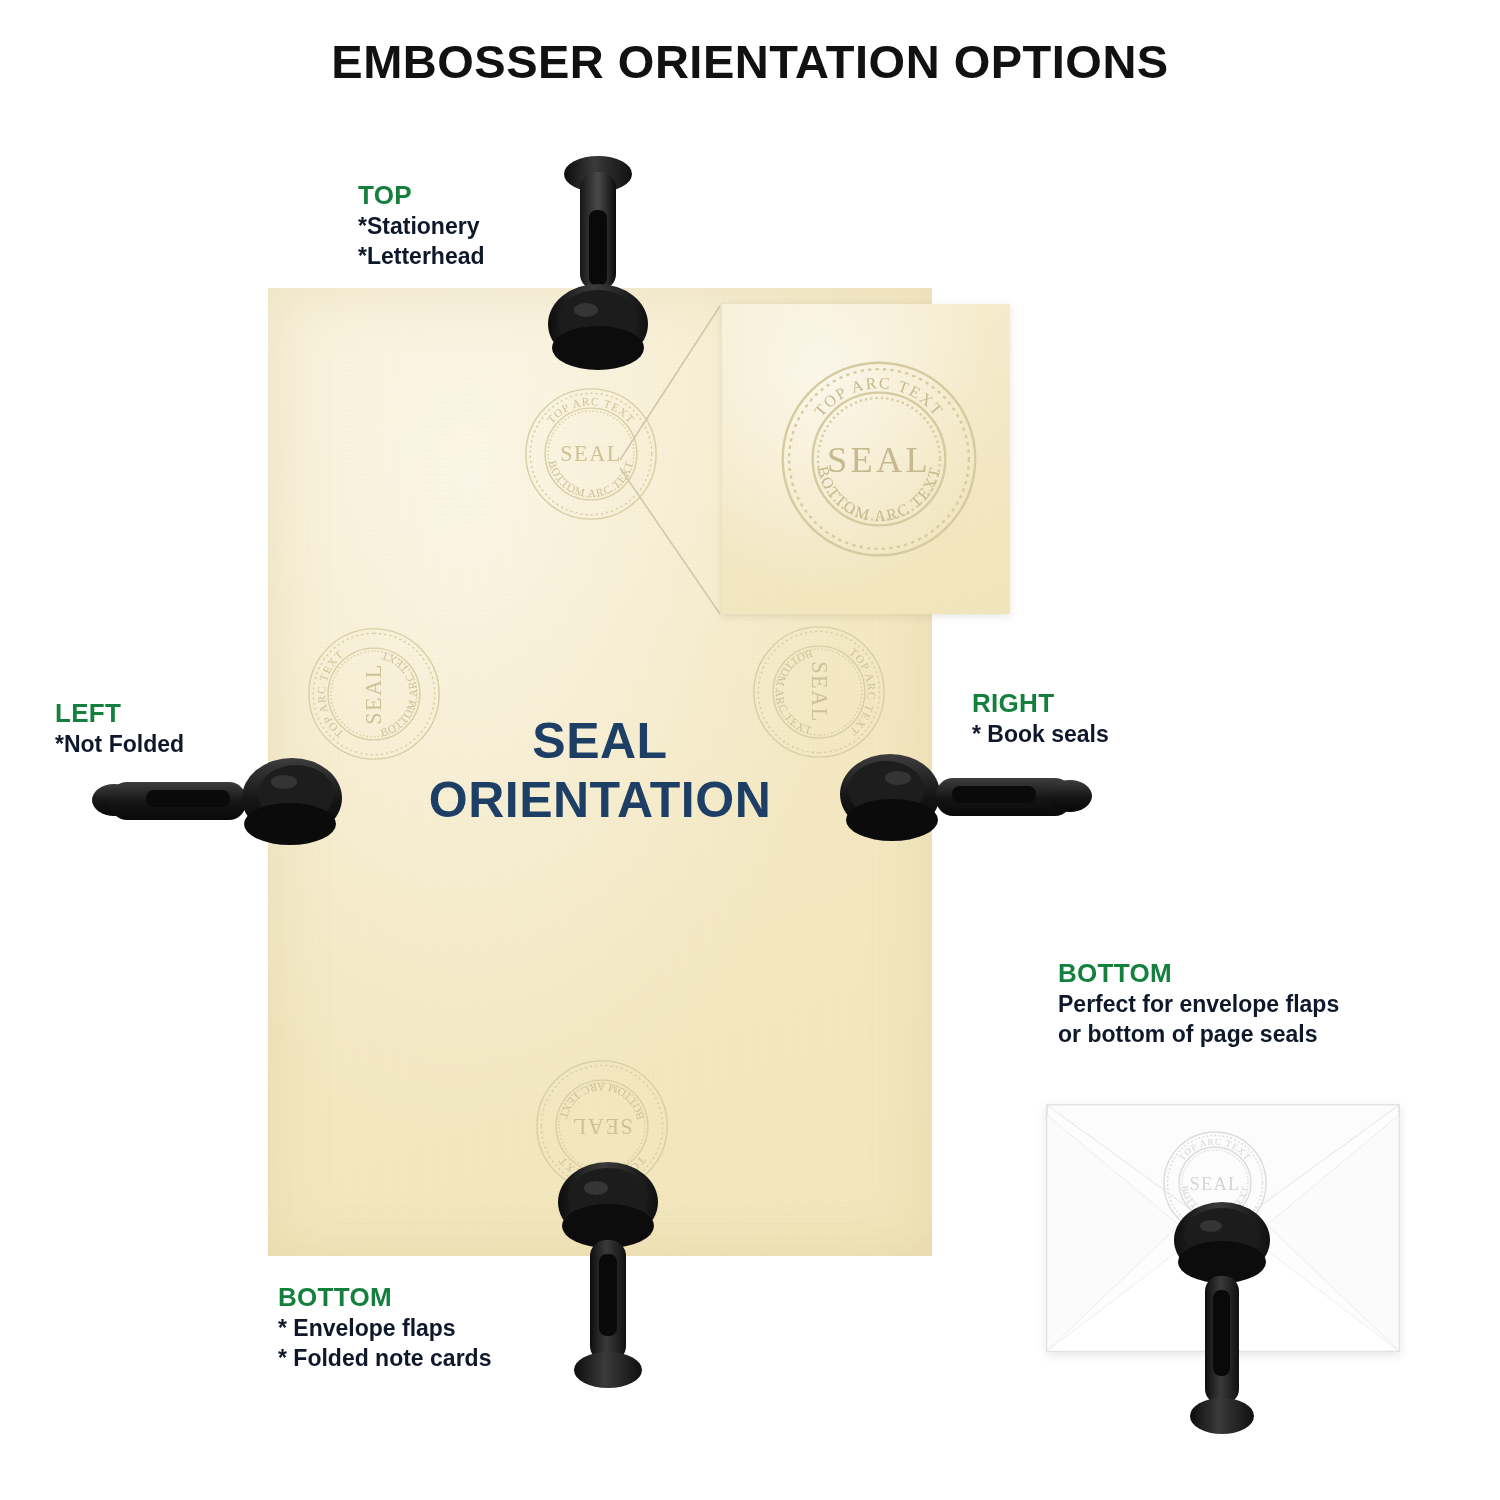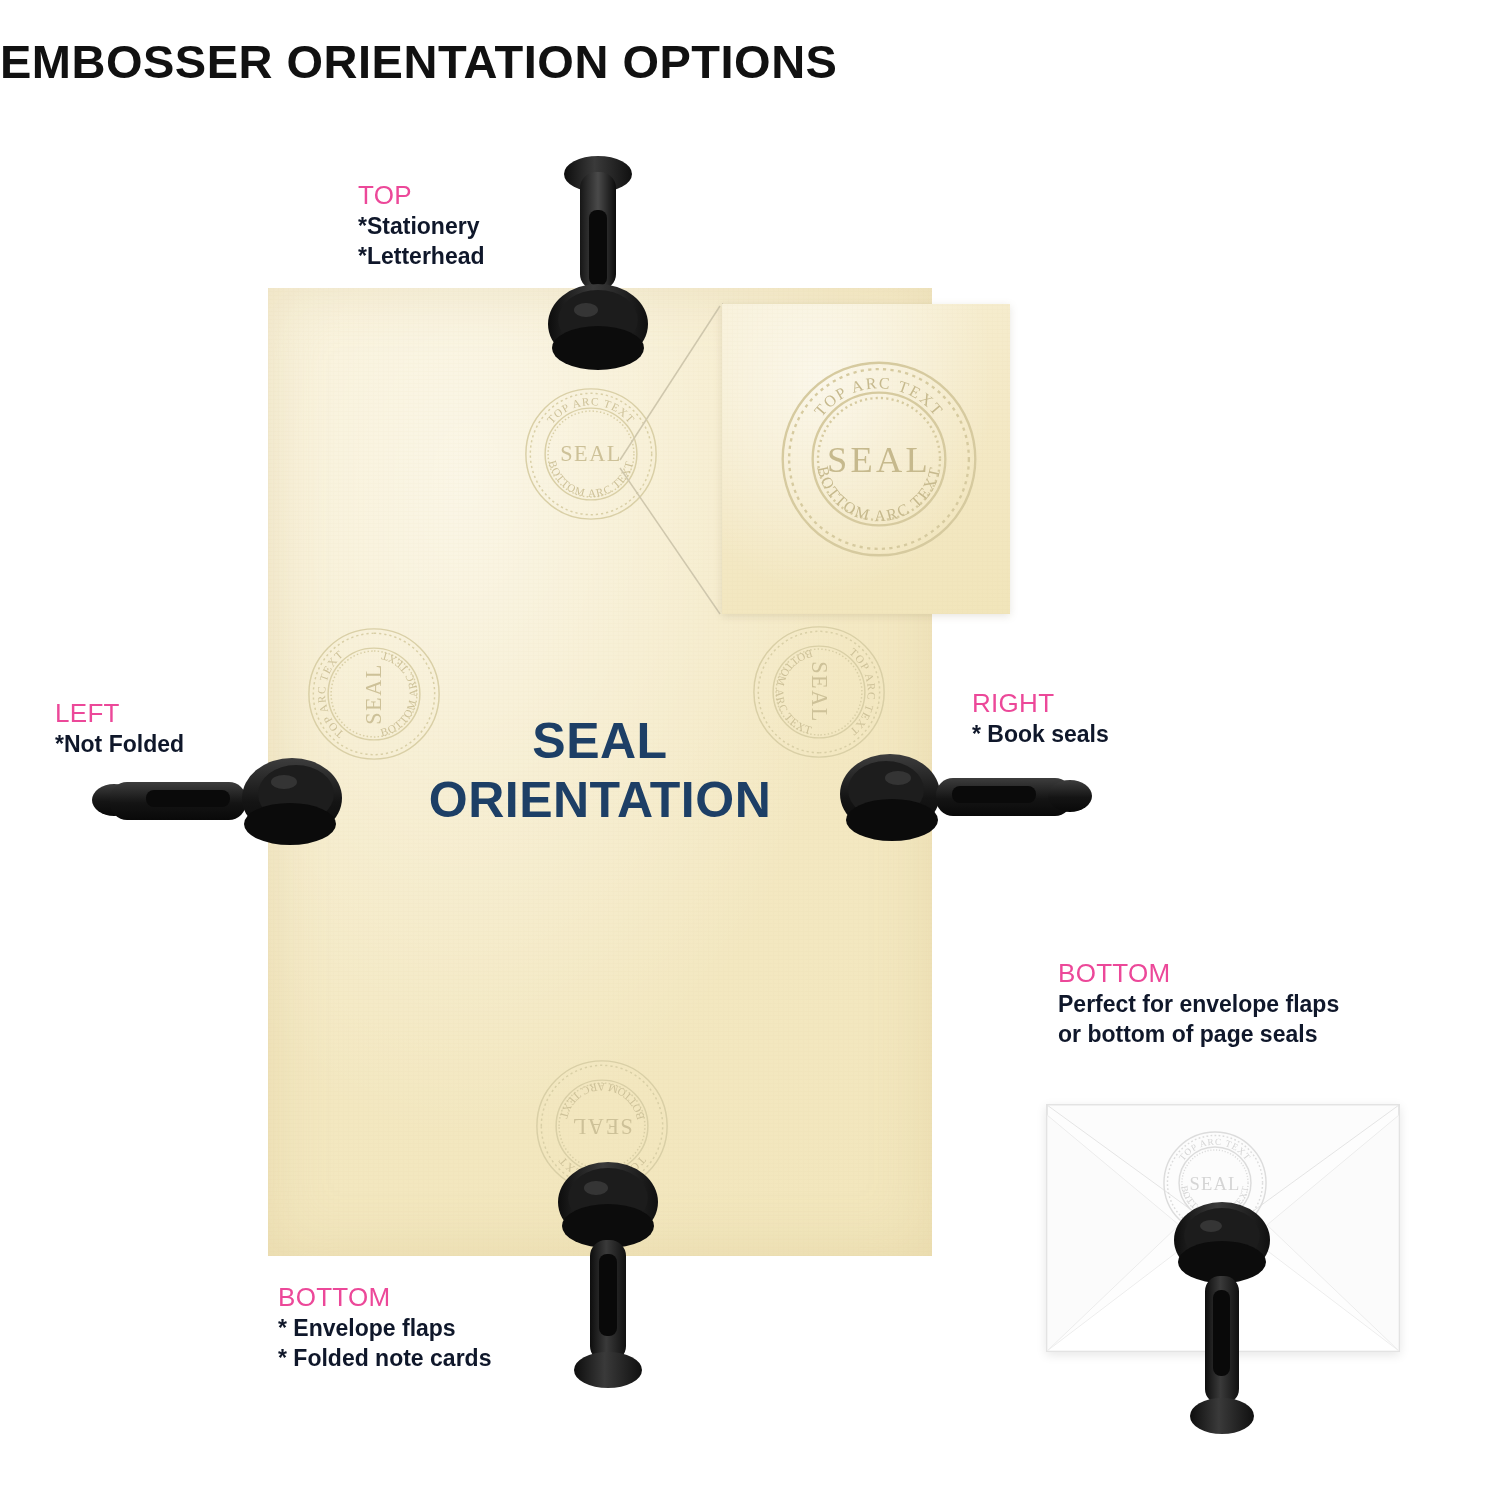--- a/index.html
+++ b/index.html
@@ -14,21 +14,21 @@
     font-family: "Liberation Sans", sans-serif;
     overflow: hidden;
   }
 
   
   .title {
     position: absolute;
     top: 34px;
     left: 0;
     width: 1500px;
-    text-align: left;
+    text-align: center;
     font-size: 47px;
     font-weight: bold;
     letter-spacing: 0.5px;
     color: #111111;
   }
 
   
   .paper {
     position: absolute;
     left: 268px;
@@ -87,22 +87,22 @@
     position: absolute;
     left: 560px;
     top: 290px;
     width: 470px;
     height: 340px;
     pointer-events: none;
   }
 
   
   .label-head {
-    color: #ec4899;
-    font-weight: normal;
+    color: #15803d;
+    font-weight: bold;
     font-size: 26px;
     letter-spacing: 0.3px;
   }
   .label-sub {
     color: #0f172a;
     font-weight: bold;
     font-size: 23px;
     line-height: 1.32;
   }
   .label-block { position: absolute; }

